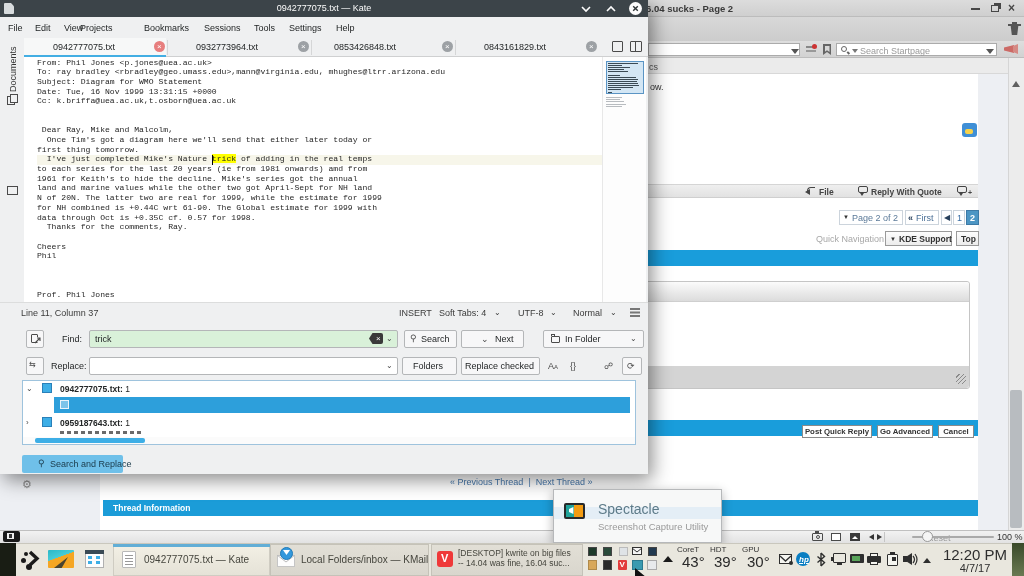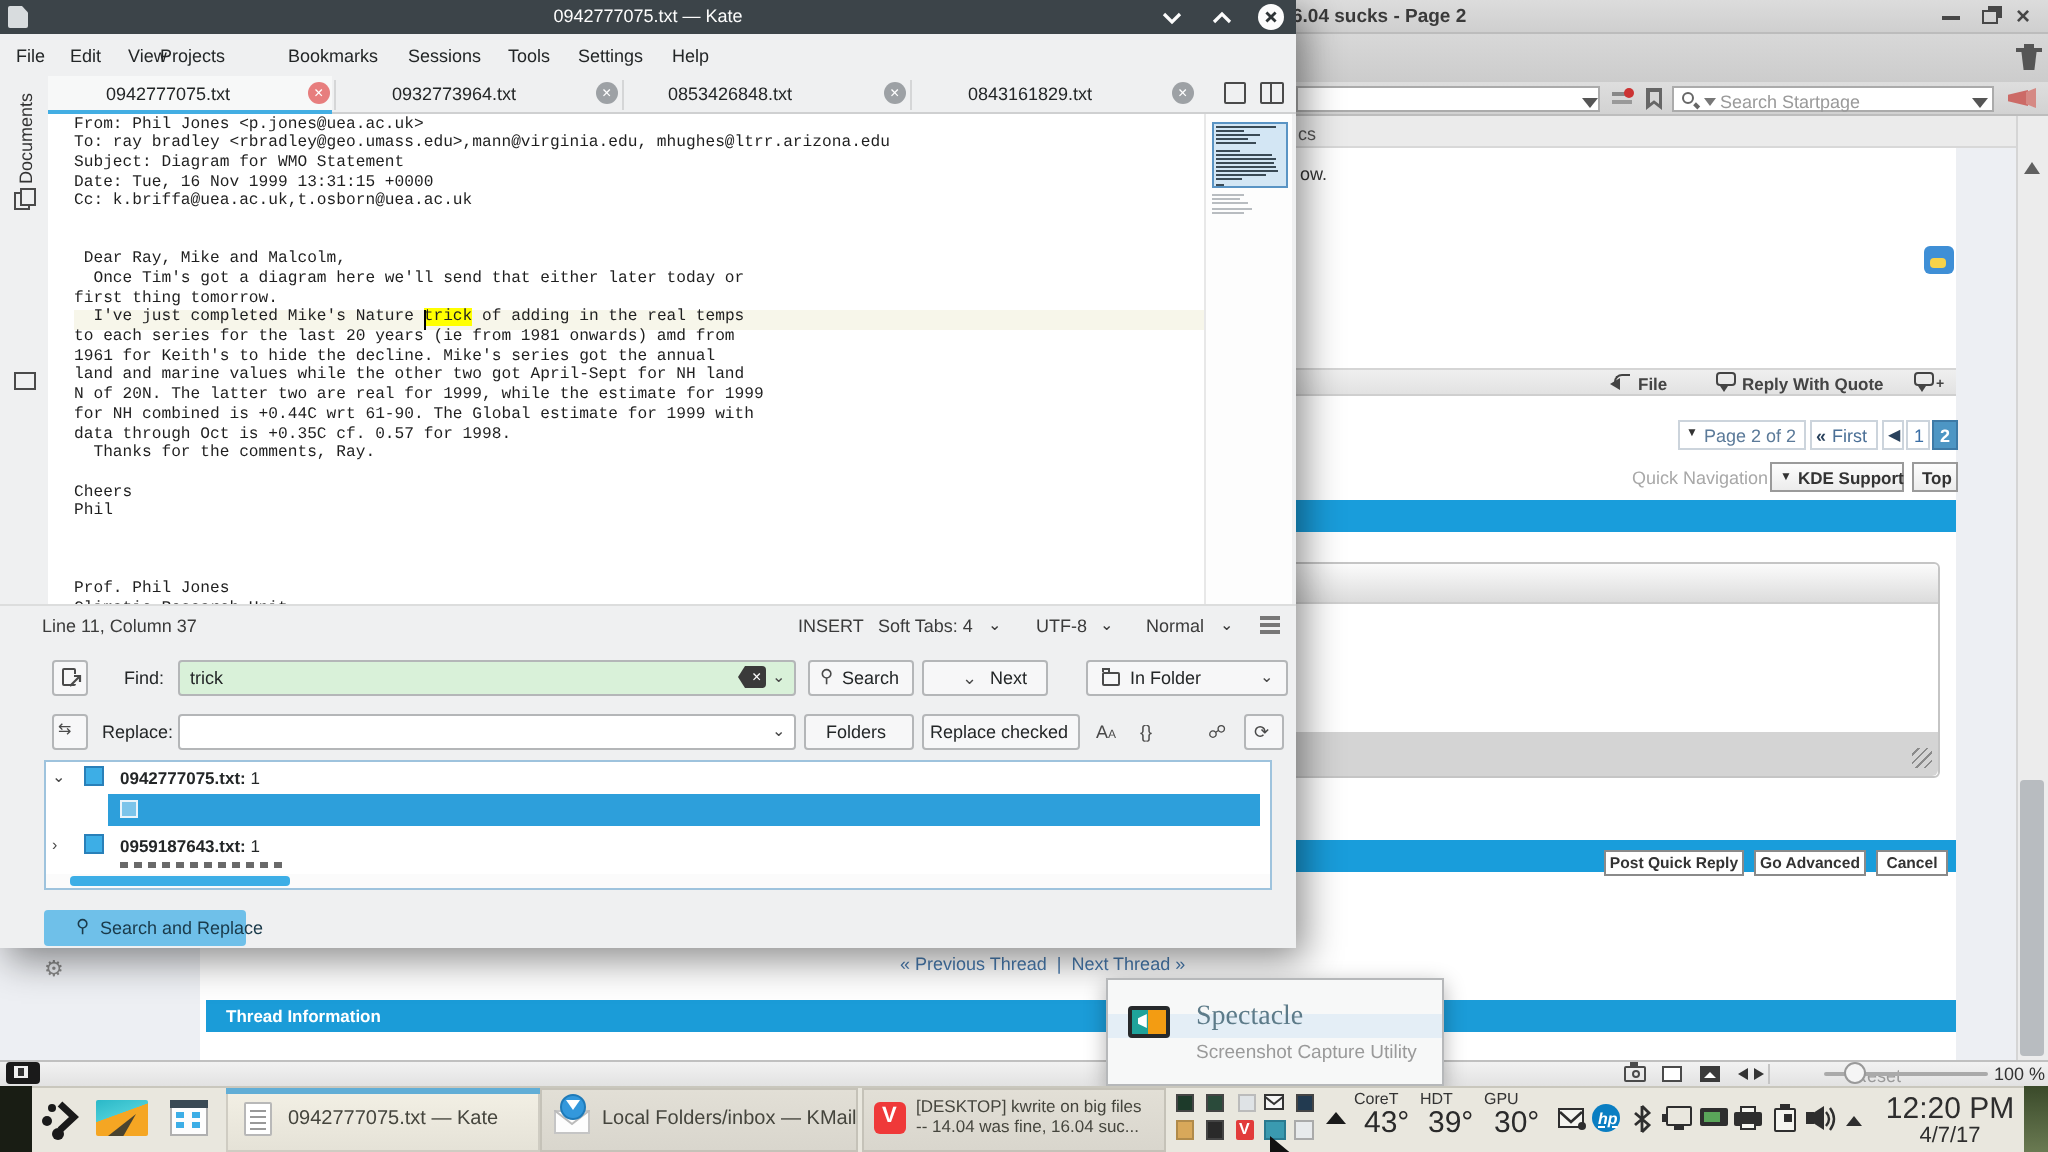--- a/index.html
+++ b/index.html
@@ -305,21 +305,21 @@
     <div class="abs" style="left: 606px; top: 104px; width: 20px; height: 1px; background: rgb(184, 188, 192);"></div>
     <div class="abs" style="left: 606px; top: 106px; width: 16px; height: 1px; background: rgb(184, 188, 192);"></div>
   </div>
 
 <div id="spectacle" class="abs" style="left:553px;top:489px;width:169px;height:54px;background:#f7f8f8;border:1px solid #b6b8ba;box-shadow:0 3px 10px rgba(0,0,0,0.3);">
   <div class="abs" style="left:0px;top:17px;width:167px;height:12px;background:#e4eef6;"></div>
   <div class="abs" style="left:10px;top:13px;width:21px;height:16px;background:#26292b;border-radius:2px;"></div>
   <div class="abs" style="left:12px;top:15px;width:8px;height:12px;background:#1fa39b;"></div>
   <div class="abs" style="left:20px;top:15px;width:9px;height:12px;background:#f39c12;"></div>
   <div class="abs" style="left:15px;top:17px;width:8px;height:7px;background:#fff;clip-path:polygon(0 30%,55% 0,55% 100%,0 70%);"></div>
-  <div class="abs" style="left:44px;top:11px;font-size:14px;color:#5d7b89;font-family:Liberation Serif, serif;">Spectacle</div>
+  <div class="abs" style="left:44px;top:11px;font-size:14px;color:#5d7b89;">Spectacle</div>
   <div class="abs" style="left:44px;top:31px;font-size:9.5px;color:#9a9a9a;">Screenshot Capture Utility</div>
 </div>
 
 <div id="panel" class="abs" style="left:0;top:543px;width:1024px;height:33px;background:#191d14;">
   <div class="abs" style="left:16px;top:0;width:996px;height:33px;background:#e9e7de;border-top:1px solid #c9c7bd;"></div>
   <div class="abs" style="left:1012px;top:0;width:12px;height:33px;background:linear-gradient(#3a4a2a,#6a7a52);"></div>
 
   <div class="abs" style="left:24px;top:9px;width:4px;height:4px;background:#1a1a1a;border-radius:50%;"></div>
   <div class="abs" style="left:21px;top:15px;width:5px;height:5px;background:#1a1a1a;border-radius:50%;"></div>
   <div class="abs" style="left:26px;top:21px;width:6px;height:6px;background:#1a1a1a;border-radius:50%;"></div>

